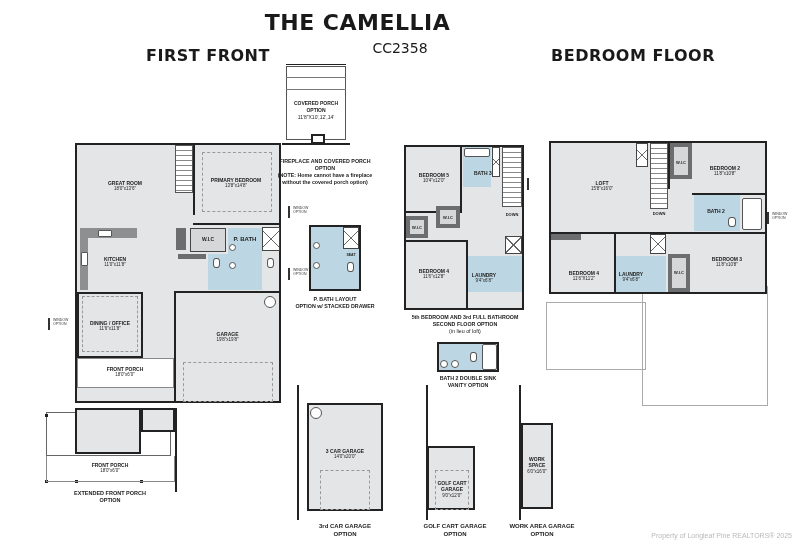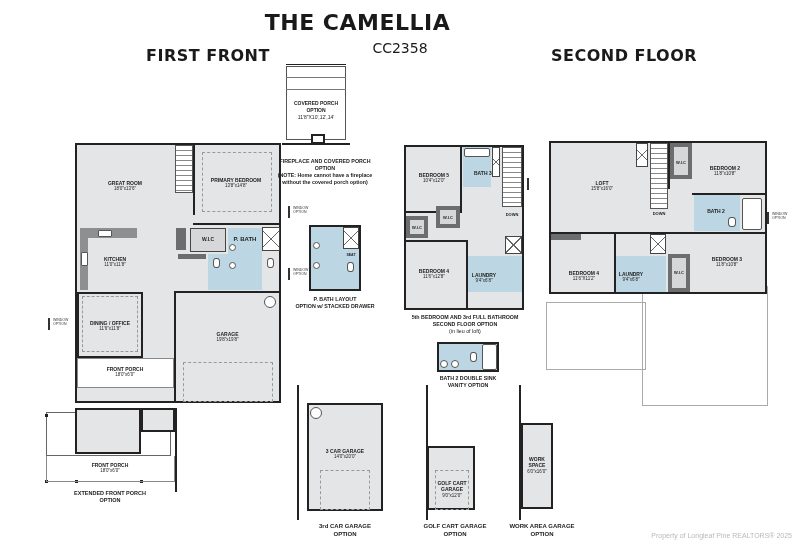--- a/index.html
+++ b/index.html
@@ -30,21 +30,21 @@
   .porch-outline { position: absolute; border: 1px solid #888; background: #fff; }
   .dot { position: absolute; width: 3px; height: 3px; background: #222; }
   .watermark { position: absolute; right: 8px; bottom: 6px; font-size: 7px; color: #b9b9b9; }
 </style>
 </head>
 <body>
 
 <div class="abs title main-title">THE CAMELLIA</div>
 <div class="abs sub-title">CC2358</div>
 <div class="abs title floor-title" style="left:146px;">FIRST FRONT</div>
-<div class="abs title floor-title" style="left:551px;">SECOND FLOOR</div>
+<div class="abs title floor-title" style="left:551px;">BEDROOM FLOOR</div>
 <div class="wall" style="left:286px;top:64px;width:60px;height:1px;"></div>
 
 <div>
   <div class="room" style="left:75px;top:143px;width:206px;height:260px;"></div>
 
   <div class="room noborder" style="left:77px;top:145px;width:98px;height:150px;"></div>
   <div class="lbl" style="left:95px;top:180px;width:60px;">
     <span>GREAT ROOM</span>
     <span class="dim">18'0"x13'6"</span>
   </div>

